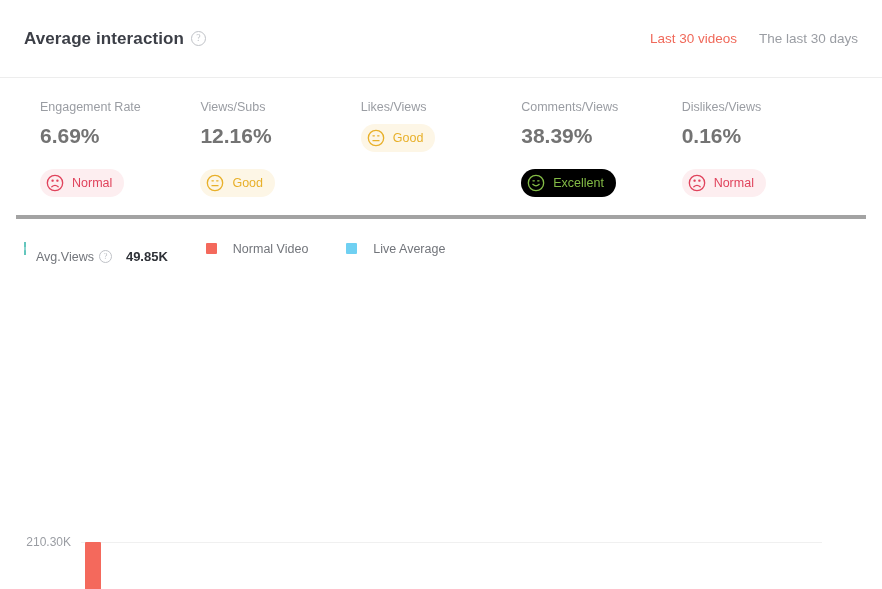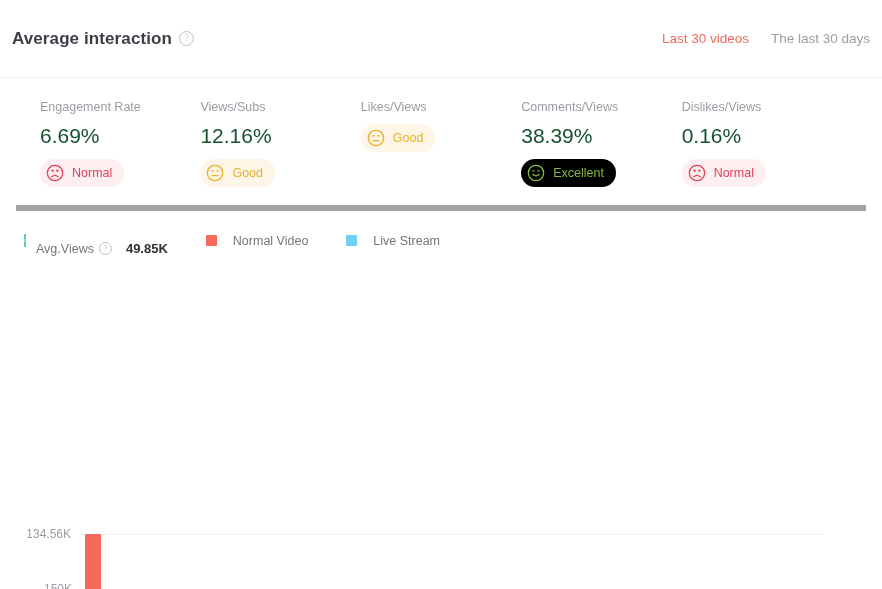--- a/index.html
+++ b/index.html
@@ -11,45 +11,45 @@
     color: #333;
     overflow: hidden;
   }
   .card { width:882px; height:589px; background:#fff; position:relative; }
 
   
   .header {
     height: 78px;
     border-bottom: 1px solid #ededed;
     display:flex; align-items:center;
-    padding: 0 12px;
+    padding: 0 24px;
   }
   .title-wrap { display:flex; align-items:center; gap:7px; }
   .title { font-size:17px; font-weight:bold; color:#3c3f47; letter-spacing:.1px; }
   .q-icon {
     width:15px; height:15px; border-radius:50%;
     border:1.3px solid #bfc2c7; color:#bfc2c7;
     font-size:10px; line-height:12.5px; text-align:center;
     display:inline-block; font-family:"Liberation Serif", serif;
   }
   .tabs { margin-left:auto; display:flex; align-items:center; gap:22px; }
   .tab { font-size:13.5px; color:#9a9da3; cursor:pointer; }
   .tab.active { color:#f0695a; }
 
   
   .metrics {
     display:flex;
     padding: 22px 24px 18px 16px;
-    border-bottom:6px solid #a3a3a3;
+    border-bottom:4px solid #a3a3a3;
     margin: 0 16px;
     padding-left: 24px;
   }
   .metric { flex: 1 1 0; min-width:0; }
   .metric-label { font-size:12.5px; color:#9a9da3; margin-bottom:10px; }
-  .metric-value { font-size:21px; color:#14532d; margin-bottom:11px; font-weight:400; }
+  .metric-value { font-size:21px; color:#737373; margin-bottom:21px; font-weight:700; }
   .badge {
     display:inline-flex; align-items:center; gap:7px;
     padding: 4px 12px 4px 5px;
     border-radius:14px; font-size:12.5px;
   }
   .badge .face { width:20px; height:20px; display:block; }
   .badge.normal   { background:#fdeef0; color:#e0435c; }
   .badge.good     { background:#fdf6e6; color:#e8b02a;justify-content:center; }
   .badge.excellent{ background:#000000; color:#83bb45; }
 
@@ -169,28 +169,28 @@
       <span>Avg.Views</span>
       <span class="q-icon">?</span>
       <span class="legend-avg-val">49.85K</span>
     </span>
     <span class="legend-item normal-video">
       <span class="swatch" style="background:#f4695c"></span>
       <span>Normal Video</span>
     </span>
     <span class="legend-item live-stream">
       <span class="swatch" style="background:#6fd0f2"></span>
-      <span>Live Stream</span>
+      <span>Live Average</span>
     </span>
   </div>
 
   <div class="chart">
     <div class="plot" id="plot-area">
         <div class="gridline" style="top: 0px;"></div>
-        <div class="ytick" style="top: 0px; right: 751px;">134.56K</div>
+        <div class="ytick" style="top: 0px; right: 751px;">210.30K</div>
         <div class="gridline" style="top: 54.9837px;"></div>
         <div class="ytick" style="top: 54.9837px; right: 751px; padding-left: 43px;">150K</div>
         <div class="bars">
           <div class="bar" title="187830" style="left: 3.95161px; height: 273px;"></div>
         </div>
       </div>
 
   </div>
 
 </div>

